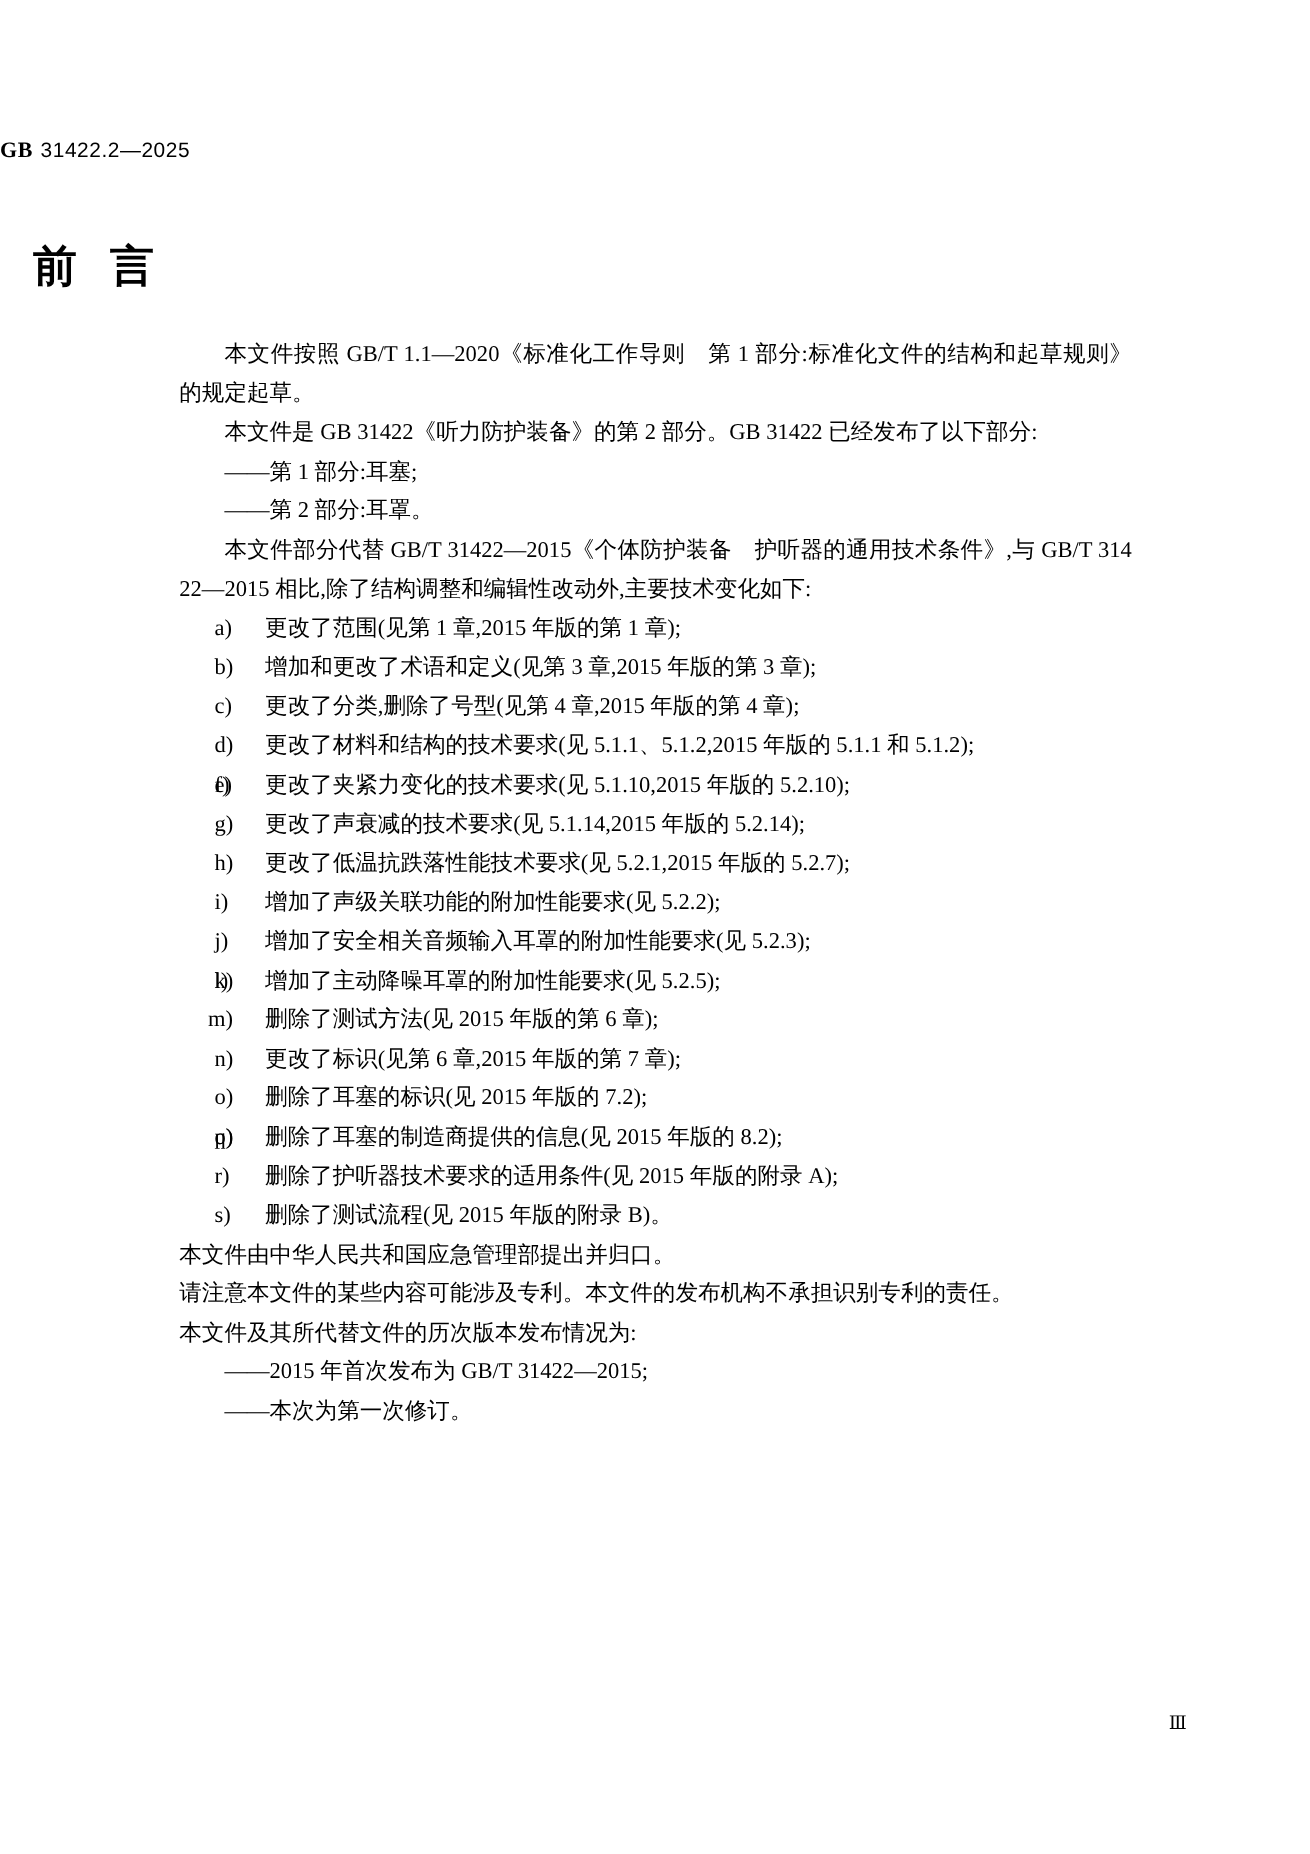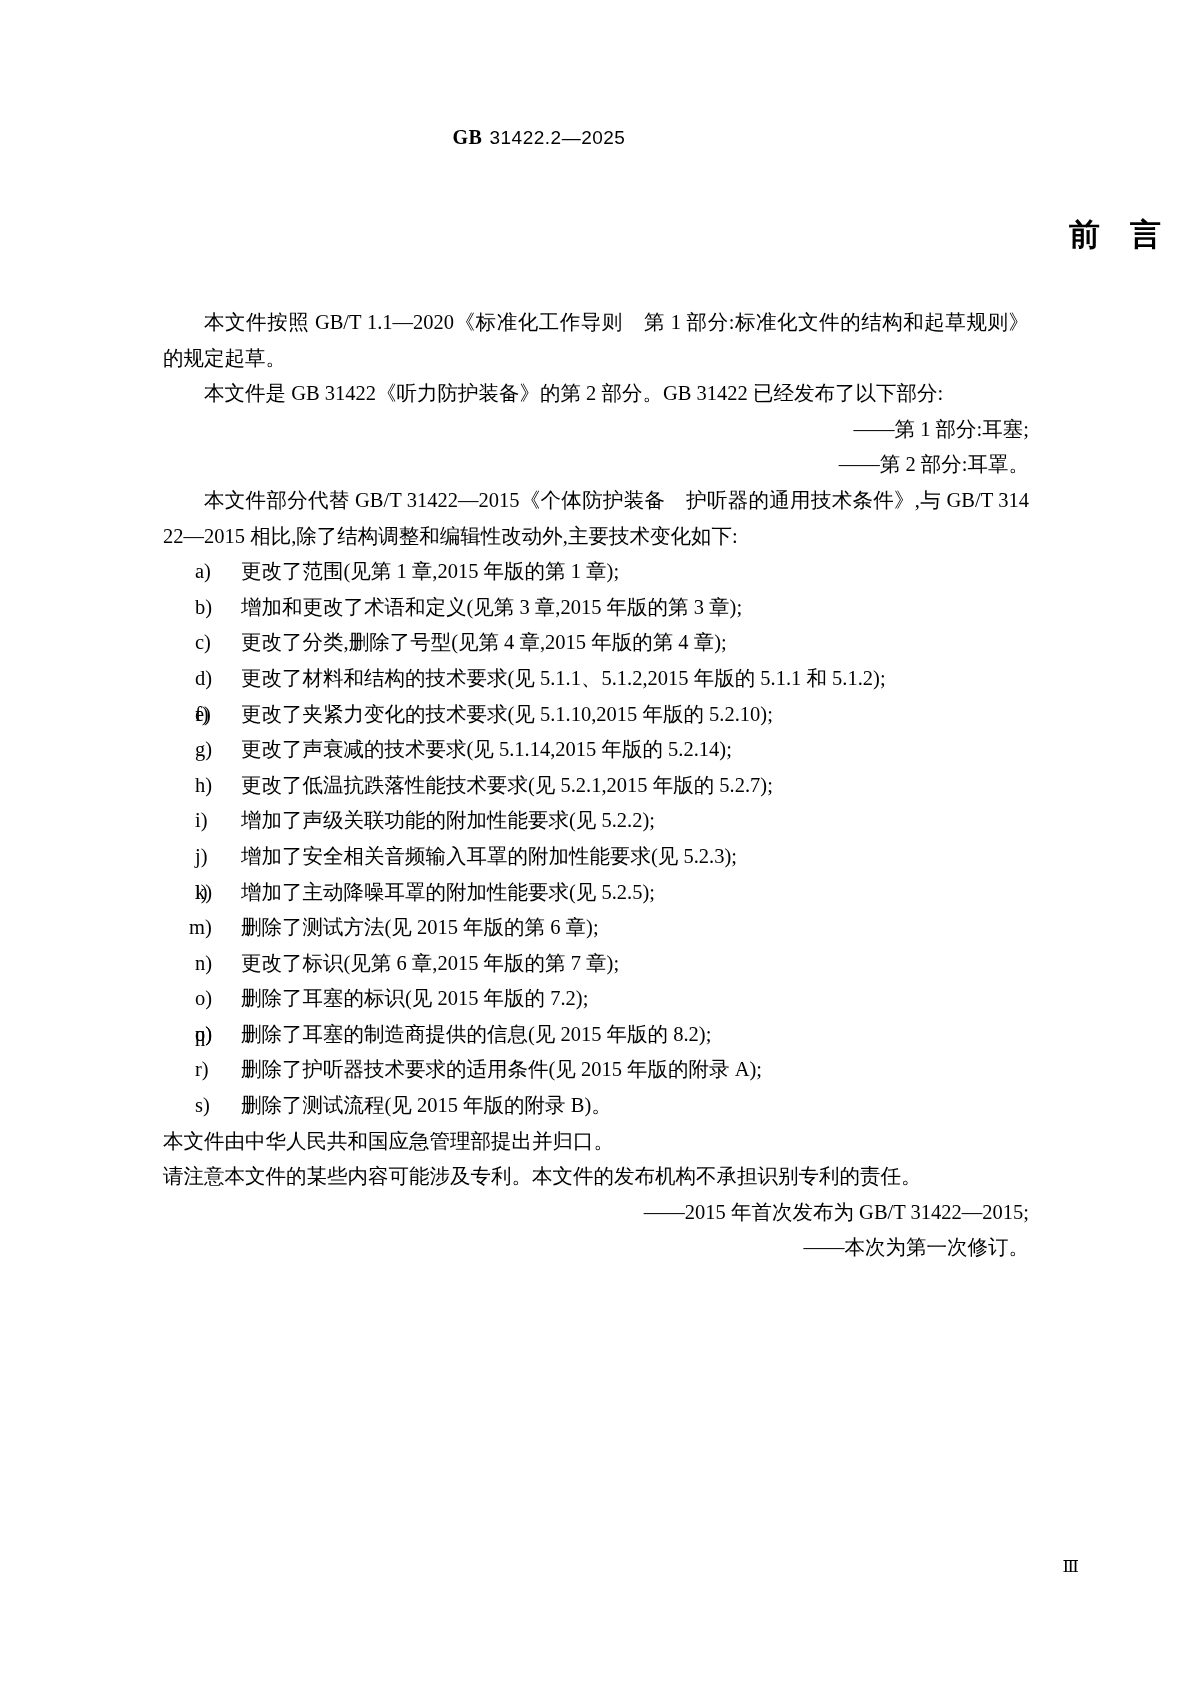--- a/index.html
+++ b/index.html
@@ -19,21 +19,21 @@
     overflow: hidden;
     box-sizing: border-box;
   }
 
   
   .page-header {
     position: absolute;
     top: 126px;
     left: 0;
     right: 113px;
-    text-align: center;
+    text-align: left;
     font-size: 20px;
     letter-spacing: 0.5px;
     white-space: nowrap;
   }
   .page-header .std-prefix {
     font-weight: bold;
     font-family: "Liberation Serif", "DejaVu Serif", serif;
     margin-right: 7px;
   }
   .page-header .std-number {
@@ -41,24 +41,24 @@
     font-weight: normal;
     font-size: 19px;
   }
 
   
   .doc-title {
     position: absolute;
     top: 214px;
     left: 0;
     right: 0;
-    text-align: right;
+    text-align: left;
     font-family: "DejaVu Sans", "Liberation Sans", sans-serif;
     font-weight: bold;
-    font-size: 31px;
+    font-size: 40px;
     letter-spacing: 30px;
     text-indent: 30px;
   }
 
   
   .content {
     position: absolute;
     top: 305px;
     left: 163px;
     width: 866px;
@@ -80,21 +80,20 @@
     text-justify: inter-ideograph;
     word-break: break-all;
   }
 
   
   .dash-item {
     margin: 0;
     padding-left: 2em;
     text-indent: 0;
     white-space: nowrap;
-    text-align: right;
   }
 
   
   ol.alpha-list {
     list-style: none;
     margin: 0;
     padding: 0;
   }
   ol.alpha-list li {
     margin: 0;
@@ -164,20 +163,21 @@
       <li><span class="marker">n)</span><span>更改了标识(见第 6 章,2015 年版的第 7 章);</span></li>
       <li><span class="marker">o)</span><span>删除了耳塞的标识(见 2015 年版的 7.2);</span></li>
       <li><span class="marker">p)</span></li>
       <li><span class="marker">q)</span><span>删除了耳塞的制造商提供的信息(见 2015 年版的 8.2);</span></li>
       <li><span class="marker">r)</span><span>删除了护听器技术要求的适用条件(见 2015 年版的附录 A);</span></li>
       <li><span class="marker">s)</span><span>删除了测试流程(见 2015 年版的附录 B)。</span></li>
     </ol>
 
     <p class="para-flush">本文件由中华人民共和国应急管理部提出并归口。</p>
     <p class="para-flush">请注意本文件的某些内容可能涉及专利。本文件的发布机构不承担识别专利的责任。</p>
+    <p class="para-flush">本文件及其所代替文件的历次版本发布情况为:</p>
 
     <p class="dash-item">——2015 年首次发布为 GB/T 31422—2015;</p>
     <p class="dash-item">——本次为第一次修订。</p>
 
   </div>
 
   <div class="folio">Ⅲ</div>
 
 </div>
 

